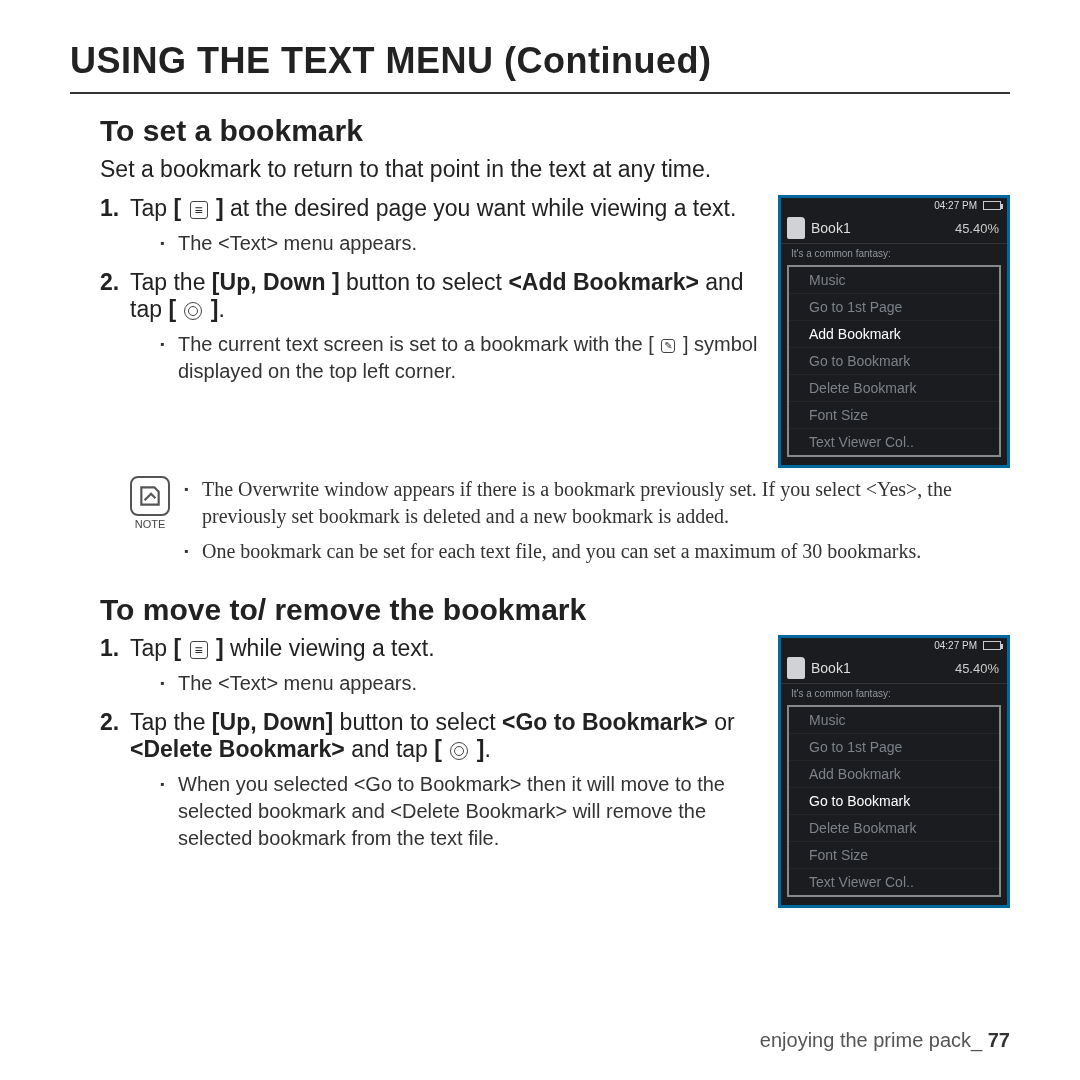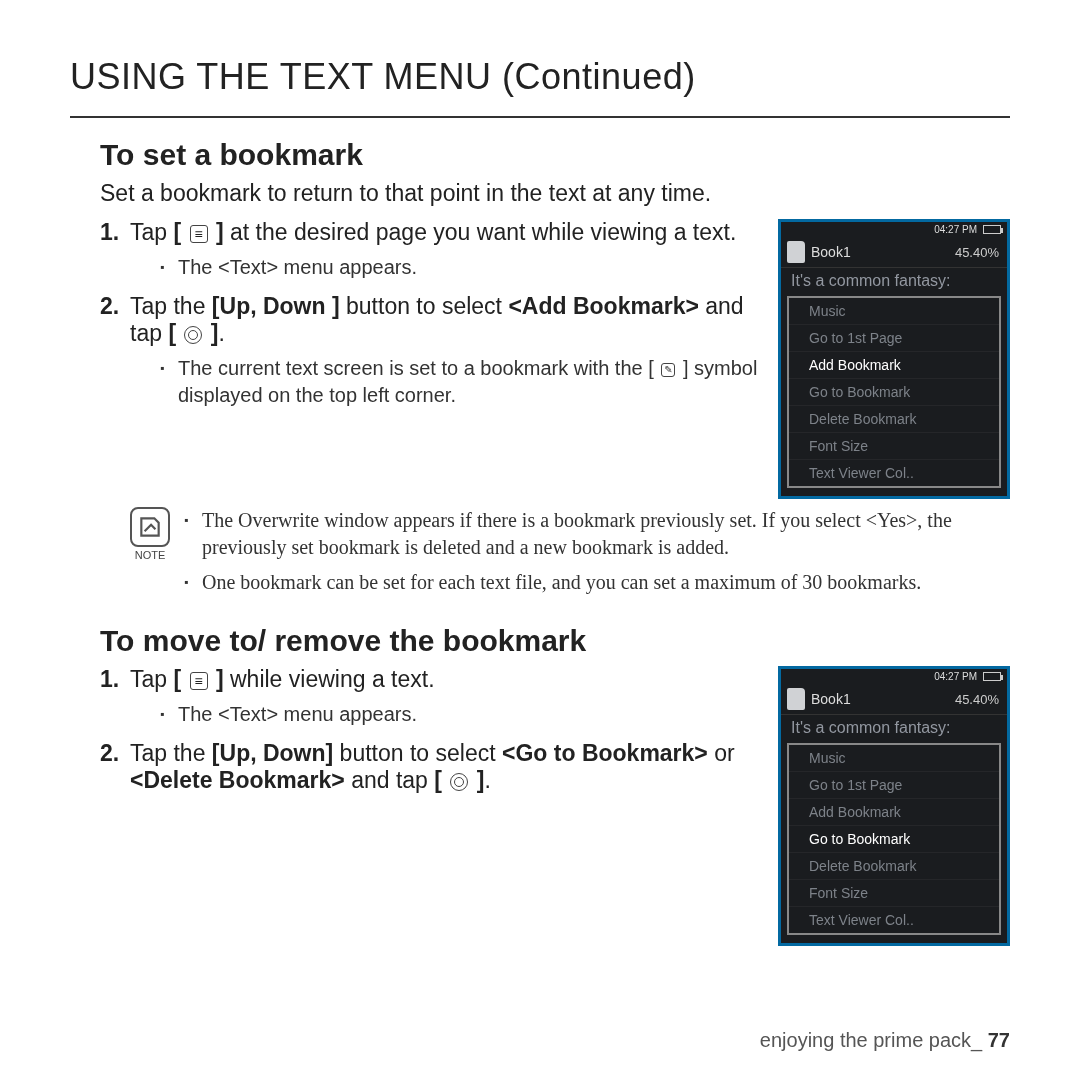--- a/index.html
+++ b/index.html
@@ -7,26 +7,25 @@
     width: 1080px;
     height: 1080px;
     background: #fff;
     font-family: Arial, Helvetica, sans-serif;
     color: #222;
     padding: 40px 70px 20px 70px;
     position: relative;
   }
   .page-title {
     font-size: 36px;
-    font-weight: normal;
-    padding-bottom: 18px;
+    font-weight: bold;
+    padding-bottom: 10px;
     border-bottom: 2px solid #333;
     margin-bottom: 20px;
     letter-spacing: 0.5px;
-    margin-top: 16px;
   }
   .sub-title {
     font-size: 30px;
     font-weight: bold;
     margin: 8px 0 8px 30px;
   }
   .intro {
     font-size: 23px;
     margin: 0 0 12px 30px;
   }
@@ -165,21 +164,21 @@
   }
   .dev-title .doc {
     display: flex; align-items: center; gap: 6px; color: #ddd; font-size: 14px;
   }
   .dev-title .doc .pg {
     width: 18px; height: 22px; background: #d0d2d5; border-radius: 2px 4px 2px 2px;
   }
   .dev-title .pct { font-size: 13px; color: #ccc; }
   .dev-fantasy {
     padding: 4px 10px 2px;
-    font-size: 16px;
+    font-size: 10px;
     color: #9297a0;
   }
   .dev-menu {
     margin: 4px 6px 2px;
     border: 2px solid #888;
   }
   .dev-menu div {
     padding: 5px 20px;
     font-size: 14px;
     color: #7d8289;
@@ -273,20 +272,23 @@
   <div class="left">
     <ol class="steps">
       <li>
         <span>Tap </span><span class="bold">[&nbsp;<span class="inline-icon menu"></span>&nbsp;]</span><span> while viewing a text.</span>
         <ul class="sub">
           <li>The &lt;Text&gt; menu appears.</li>
         </ul>
       </li>
       <li>
         <span>Tap the </span><span class="bold">[<span>Up, Down</span>]</span><span> button to select </span><span class="bold">&lt;Go to Bookmark&gt;</span><span> or </span><span class="bold">&lt;Delete Bookmark&gt;</span><span> and tap </span><span class="bold">[&nbsp;<span class="inline-icon circle"></span>&nbsp;]</span>.
+        <ul class="sub">
+          <li>When you selected &lt;Go to Bookmark&gt; then it will move to the selected bookmark and &lt;Delete Bookmark&gt; will remove the selected bookmark from the text file.</li>
+        </ul>
       </li>
     </ol>
   </div>
 
   <div class="device">
     <div class="dev-status">
       <span>04:27 PM</span>
       <span class="batt"></span>
     </div>
     <div class="dev-title">

